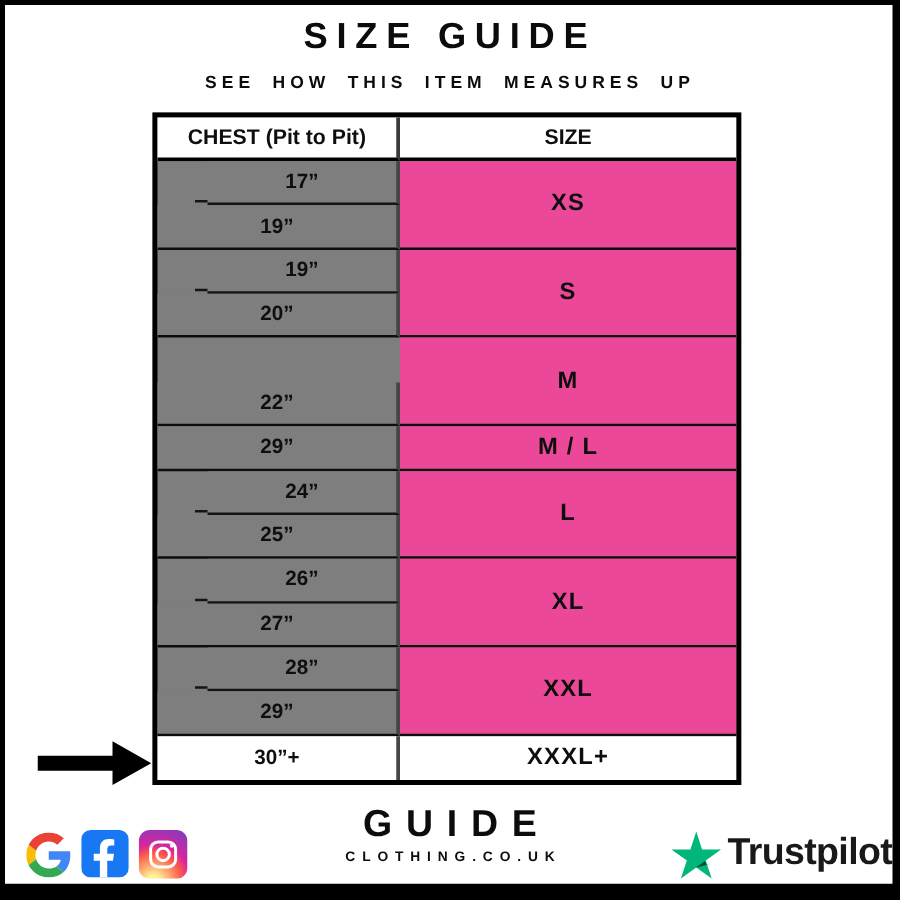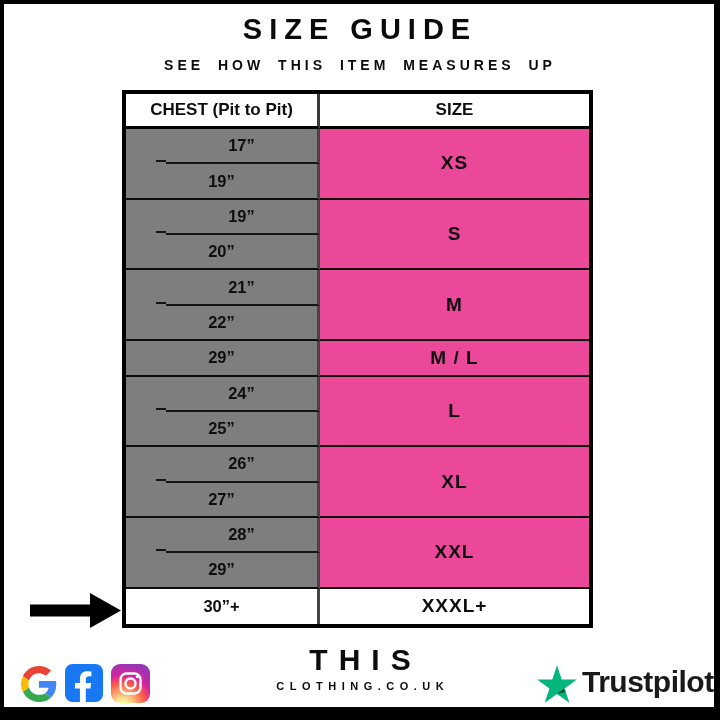--- a/index.html
+++ b/index.html
@@ -70,21 +70,20 @@
 
   <div class="sizetable">
 
     <div class="cell hcell col1" style="grid-row:1">CHEST (Pit to Pit)</div>
     <div class="cell hcell col2" style="grid-row:1">SIZE</div>
 
     <div class="cell chest thin" style="grid-row:2">17”</div>
     <div class="cell chest group" style="grid-row:3">19”</div>
     <div class="cell chest thin" style="grid-row:4">19”</div>
     <div class="cell chest group" style="grid-row:5">20”</div>
-    <div class="cell chest thin" style="grid-row:6">21”</div>
     <div class="cell chest group" style="grid-row:7">22”</div>
     <div class="cell chest group" style="grid-row:8">29”</div>
     <div class="cell chest thin" style="grid-row:9">24”</div>
     <div class="cell chest group" style="grid-row:10">25”</div>
     <div class="cell chest thin" style="grid-row:11">26”</div>
     <div class="cell chest group" style="grid-row:12">27”</div>
     <div class="cell chest thin" style="grid-row:13">28”</div>
     <div class="cell chest group" style="grid-row:14">29”</div>
     <div class="cell chest white" style="grid-row:15">30”+</div>
 
@@ -124,21 +123,21 @@
         <stop offset="0.9" stop-color="#8a3ab9"></stop>
       </radialGradient>
     </defs>
     <rect width="39" height="39" rx="9" fill="url(#igGrad)"></rect>
     <rect x="9.5" y="9.5" width="20" height="20" rx="6" fill="none" stroke="#fff" stroke-width="2.4"></rect>
     <circle cx="19.5" cy="19.5" r="5" fill="none" stroke="#fff" stroke-width="2.4"></circle>
     <circle cx="26.4" cy="12.6" r="1.6" fill="#fff"></circle>
   </svg>
 
   <div class="brand">
-    <div class="brand-name">THIS</div>
+    <div class="brand-name">GUIDE</div>
     <div class="brand-domain">CLOTHING.CO.UK</div>
   </div>
 
   <div class="trustpilot">
     <svg width="40" height="38" viewBox="0 0 46 44">
       <path fill="#00B67A" d="M46 16.8H28.4L23 .2l-5.4 16.6H0l14.3 10.3L8.8 43.8 23 33.5l14.3 10.3-5.5-16.6L46 16.8z"></path>
       <path fill="#005128" d="M32.5 31.5l-1.3-4-8.9 6.4 13.6-3.6z"></path>
     </svg>
     <span class="tp-text">Trustpilot</span>
   </div>

